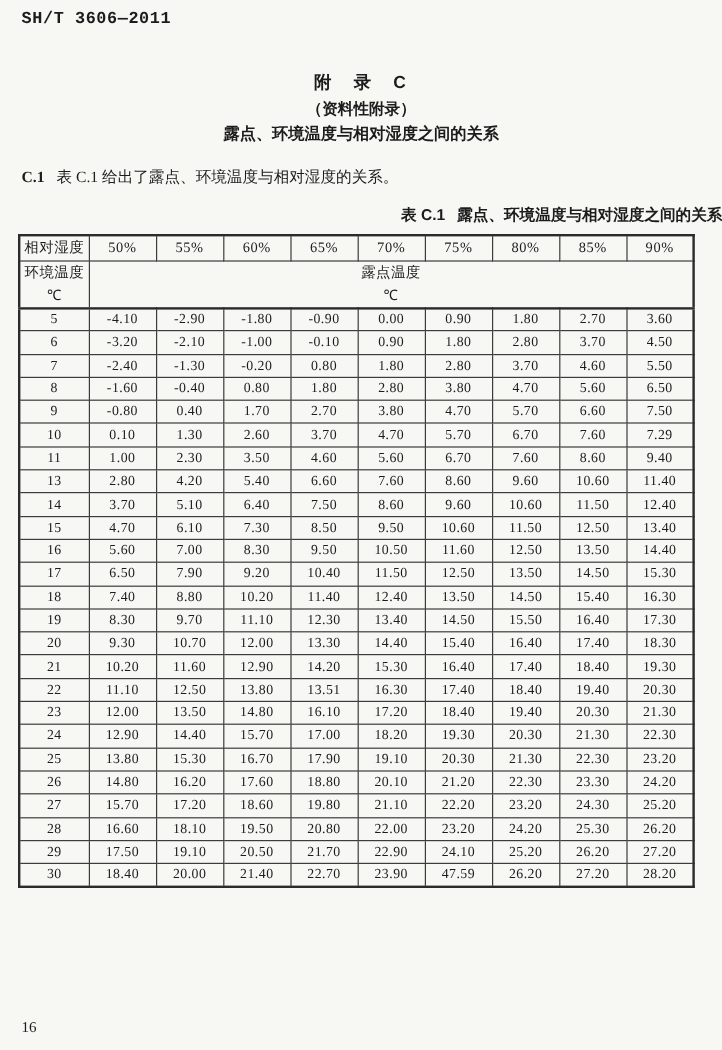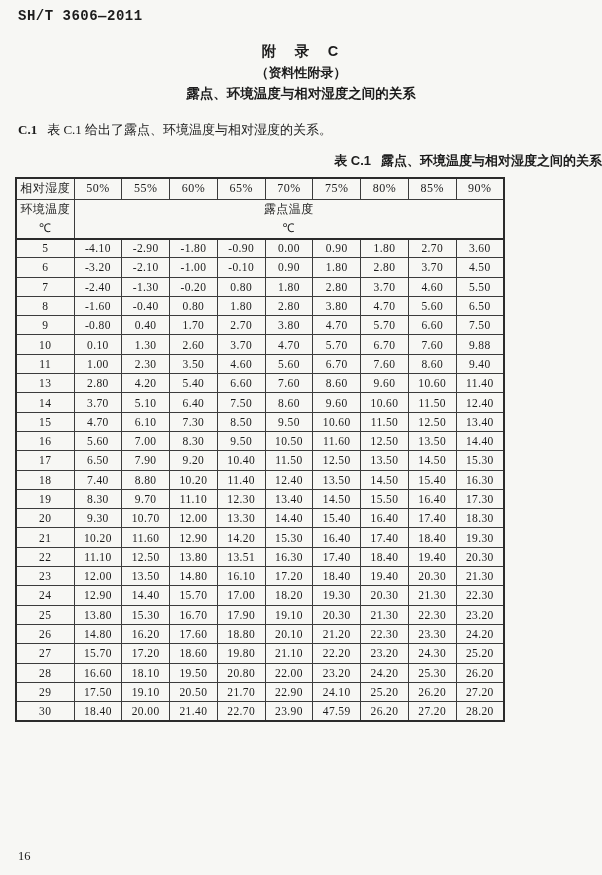--- a/index.html
+++ b/index.html
@@ -9,21 +9,21 @@
     background:#f7f7f4;
     color:#1c1c1c;
     font-family:"Liberation Serif", serif;
     overflow:hidden;
   }
   .doc-number {
     position:absolute; top:8px; left:18px;
     font-weight:bold; font-size:14px; letter-spacing:0.5px;
     font-family:Liberation Mono, monospace;
   }
-  .content { padding-top:40px; }
+  .content { padding-top:58px; }
   .title-block { text-align:center; }
   .appendix-title {
     font-family:"Liberation Sans", sans-serif;
     font-weight:bold; font-size:14.5px; line-height:22px; letter-spacing:2px;
   }
   .appendix-subtitle {
     font-family:"Liberation Sans", sans-serif;
     font-weight:bold; font-size:13px; line-height:21px;
   }
   .appendix-heading {
@@ -37,21 +37,21 @@
   .clause-label { margin-right:10px;font-weight:bold; }
   .table-caption {
     margin-top:13px;
     text-align:right;
     font-family:"Liberation Sans", sans-serif;
     font-weight:bold; font-size:13px; line-height:18px;
   }
   .caption-label { margin-right:10px; }
   table.dew {
     margin:7px 0 0 15px;
-    width:490px;
+    width:564px;
     border-collapse:collapse;
     table-layout:fixed;
     border:2px solid #2b2b2b;
     background:transparent;
   }
   table.dew td {
     border:1px solid #3c3c3c;
     text-align:center;
     vertical-align:middle;
     font-size:11.5px;
@@ -179,21 +179,21 @@
         <tr>
           <td>10</td>
           <td>0.10</td>
           <td>1.30</td>
           <td>2.60</td>
           <td>3.70</td>
           <td>4.70</td>
           <td>5.70</td>
           <td>6.70</td>
           <td>7.60</td>
-          <td>9.88</td>
+          <td>7.29</td>
         </tr>
         <tr>
           <td>11</td>
           <td>1.00</td>
           <td>2.30</td>
           <td>3.50</td>
           <td>4.60</td>
           <td>5.60</td>
           <td>6.70</td>
           <td>7.60</td>

